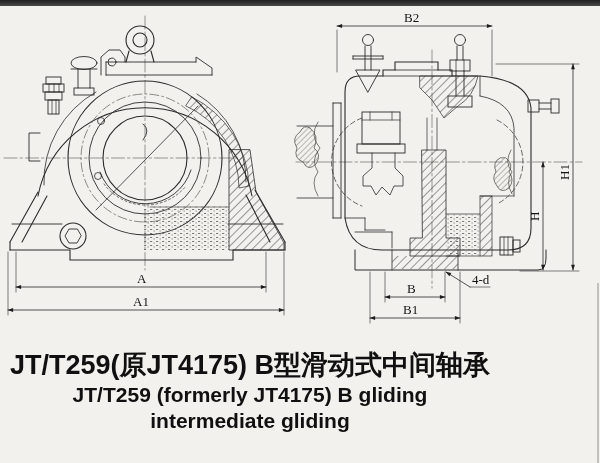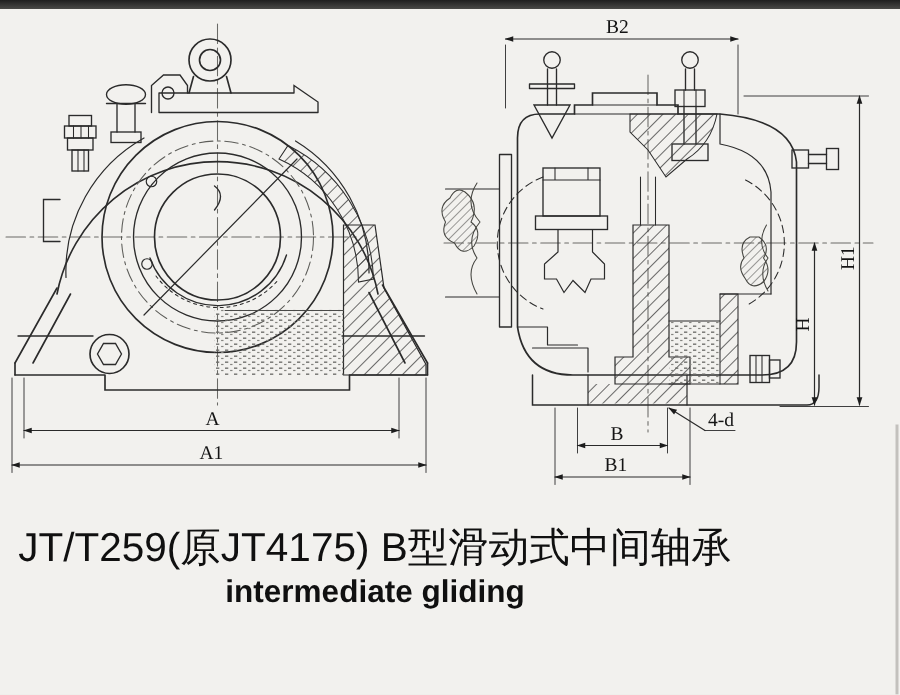--- a/index.html
+++ b/index.html
@@ -20,21 +20,21 @@
     position:absolute;top:283px;right:1px;width:2px;height:180px;
     background:#8a8880;opacity:.45;
   }
   .drawing-wrap{position:absolute;top:6px;left:0;width:600px;height:340px;}
   svg{display:block;}
   .caption{
     position:absolute;top:348px;left:0;width:500px;
     text-align:center;color:#101010;
   }
   .caption .zh{
-    font-size:27px;font-weight:400;line-height:34px;letter-spacing:0;
+    font-size:27px;font-weight:700;line-height:34px;letter-spacing:0;
     white-space:nowrap;
   }
   .caption .en{
     font-size:21px;font-weight:700;line-height:26px;
   }
   .dimtxt{
     font-family:"Liberation Serif", serif;
     font-size:13px;fill:#141414;
   }
 </style>
@@ -246,15 +246,16 @@
       <text class="dimtxt" x="403" y="314" stroke="none">B1</text>
       <text class="dimtxt" x="472" y="284" stroke="none">4-d</text>
       <text class="dimtxt" stroke="none" transform="translate(539,221) rotate(-90)">H</text>
       <text class="dimtxt" stroke="none" transform="translate(569,180) rotate(-90)">H1</text>
     </g>
   </svg>
   </div>
 
   <div class="caption">
     <div class="zh">JT/T259(原JT4175) B型滑动式中间轴承</div>
+    <div class="en">JT/T259 (formerly JT4175) B gliding</div>
     <div class="en">intermediate gliding</div>
   </div>
 </div>
 
 </body></html>

